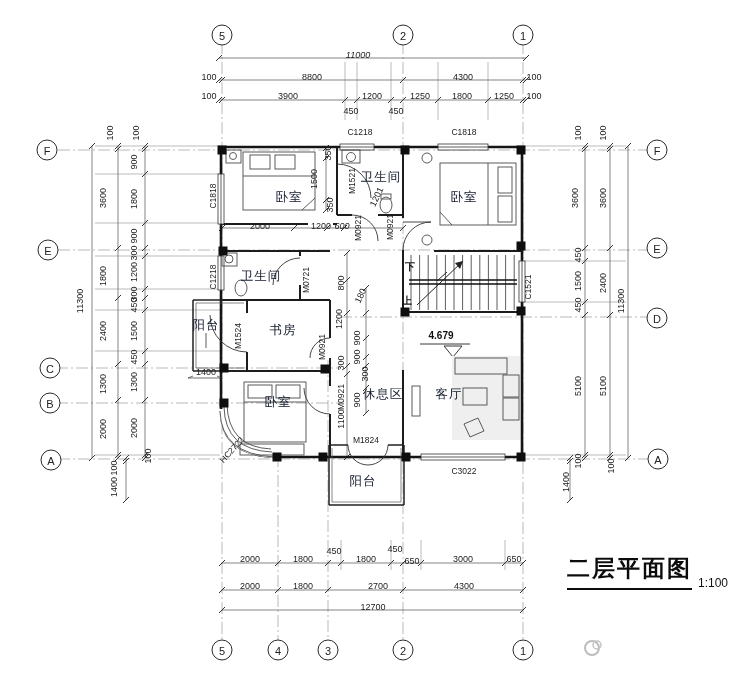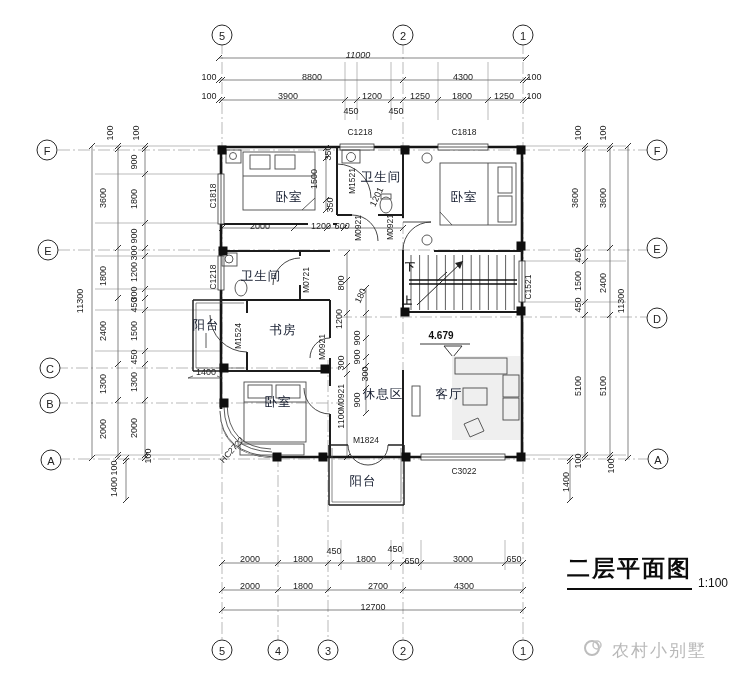--- a/index.html
+++ b/index.html
@@ -452,15 +452,14 @@
     <span id="title-text">二层平面图</span><span id="title-scale">1:100</span>
   </div>
 
   <div id="watermark">
     <span>
       <svg width="24" height="24" viewBox="0 0 24 24">
         <circle cx="10" cy="12" r="7" fill="none" stroke="#bdbdbd" stroke-width="2"></circle>
         <circle cx="15" cy="9" r="4" fill="none" stroke="#c4c4c4" stroke-width="1.5"></circle>
       </svg>
     </span>
-    <span id="watermark-text">农村小别墅</span>
   </div>
 </div>
 
 </body></html>

